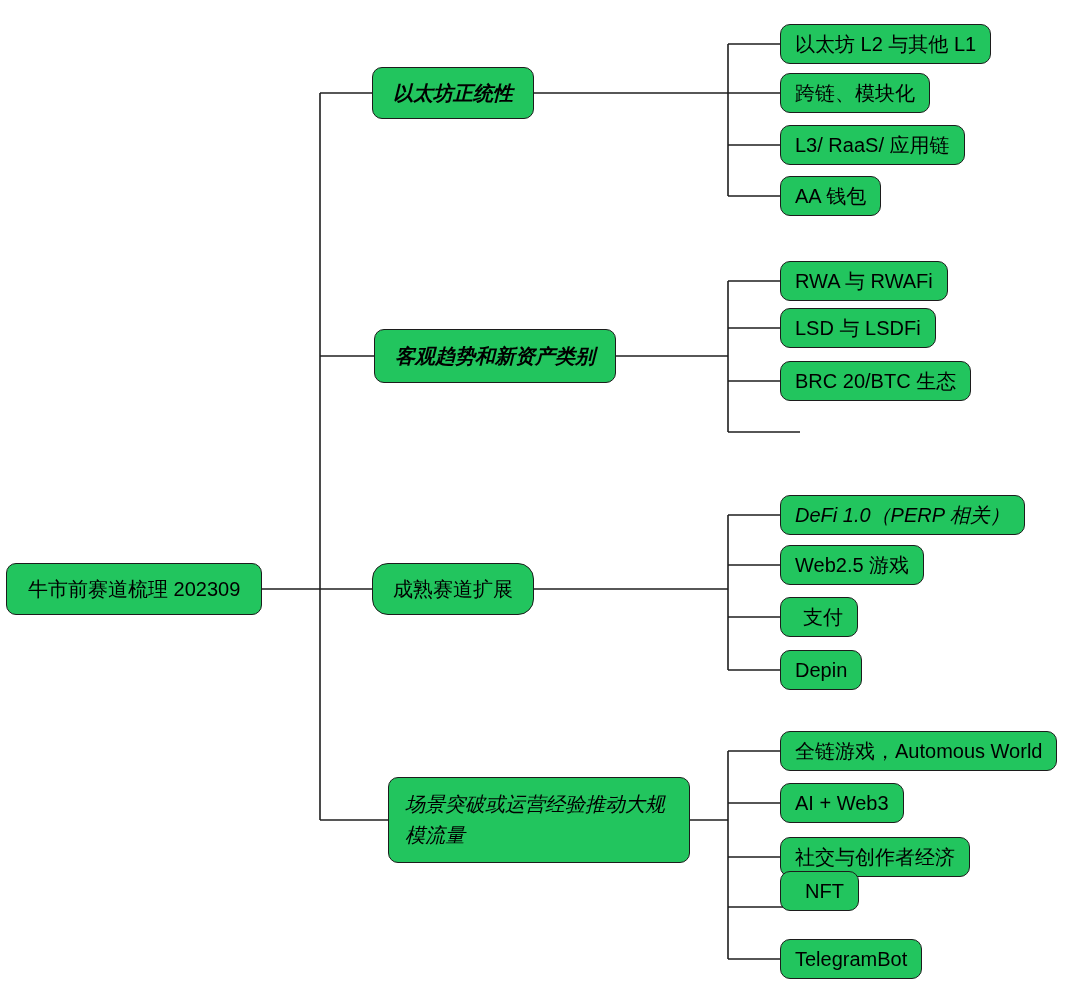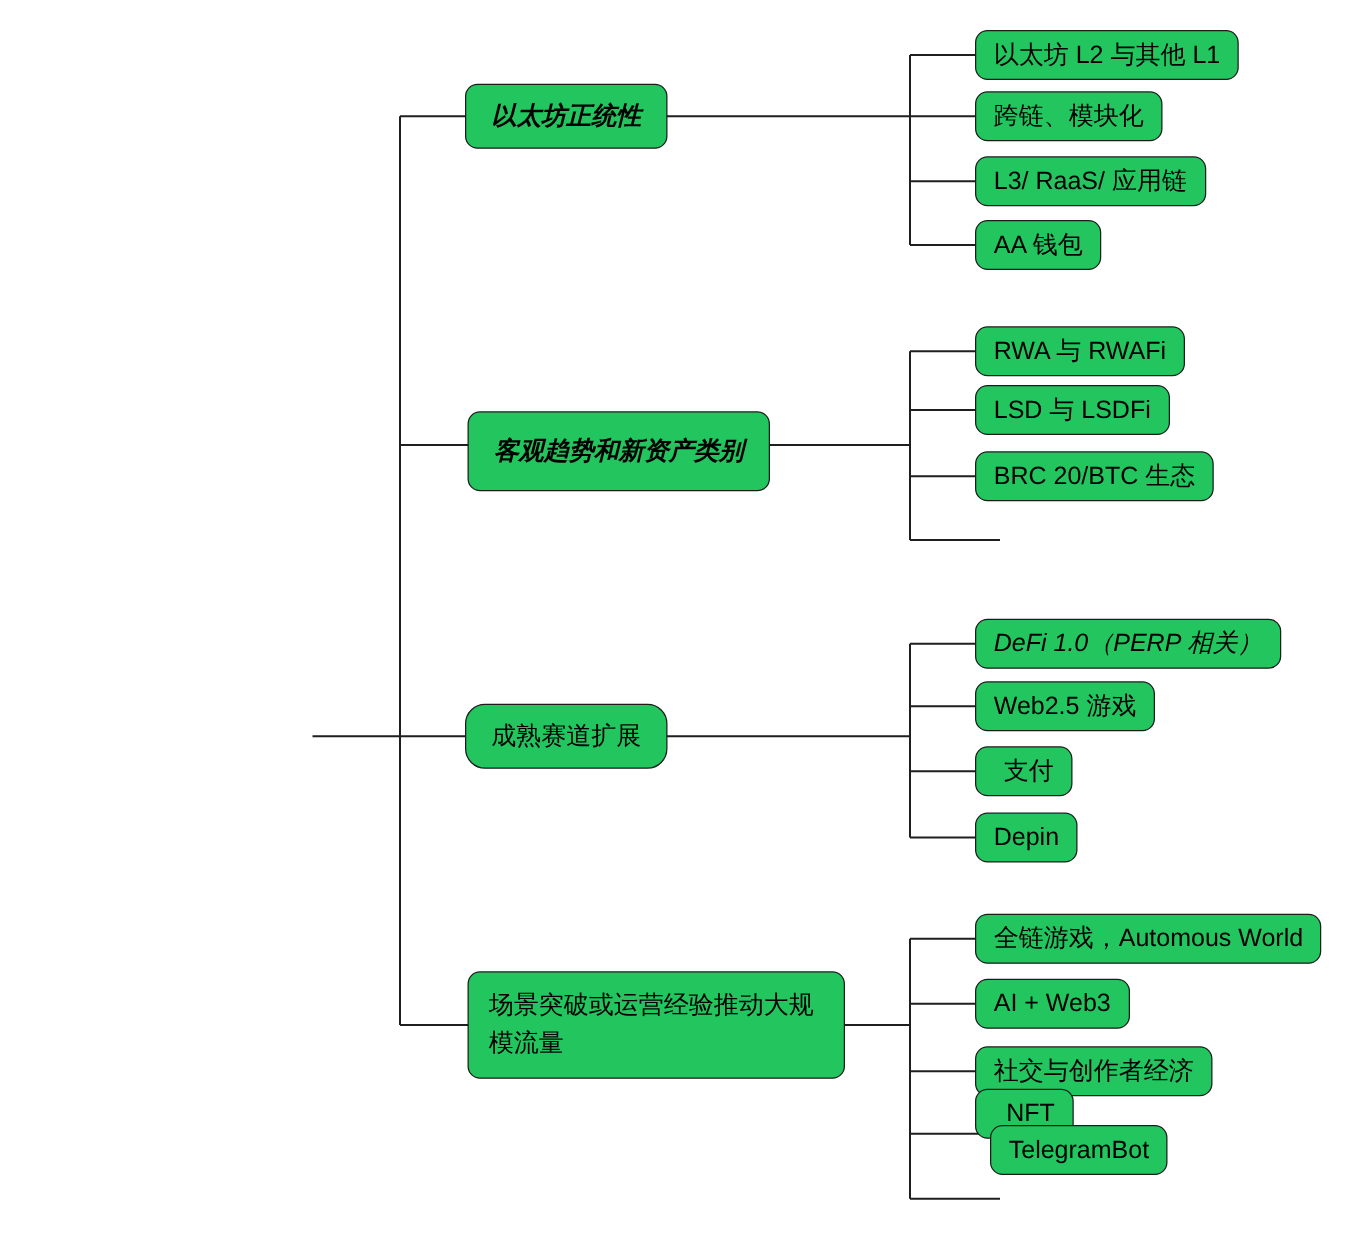--- a/index.html
+++ b/index.html
@@ -43,21 +43,21 @@
   }
   .node.branch {
     height: 52px;
     padding: 0 20px;
   }
   .node.bold {
     font-weight: 700;
     font-style: italic;
   }
   .node.branch.tall {
-    height: 64px;
+    height: 54px;
   }
   .node.branch.multiline {
     width: 302px;
     height: 86px;
     padding: 8px 16px;
     white-space: normal;
     text-align: left;
     justify-content: flex-start;
     line-height: 1.55;
     font-size: 20px;
@@ -82,39 +82,40 @@
 
     <path d="M728,44 V196 M728,44 H800 M728,93 H800 M728,145 H800 M728,196 H800"></path>
 
     <path d="M728,281 V432 M728,281 H800 M728,328 H800 M728,381 H800 M728,432 H800"></path>
 
     <path d="M728,515 V670 M728,515 H800 M728,565 H800 M728,617 H800 M728,670 H800"></path>
 
     <path d="M728,751 V959 M728,751 H800 M728,803 H800 M728,857 H800 M728,907 H800 M728,959 H800"></path>
   </svg>
 
+  <div class="node root" style="left:6px; top:563px;">牛市前赛道梳理 202309</div>
 
   <div class="node branch bold" style="left:372px; top:67px;">以太坊正统性</div>
   <div class="node branch bold tall" style="left:374px; top:329px;">客观趋势和新资产类别</div>
   <div class="node branch" style="left:372px; top:563px;border-radius:16px;">成熟赛道扩展</div>
-  <div class="node branch multiline" style="left:374px; top:777px;">场景突破或运营经验推动大规模流量</div>
+  <div class="node branch multiline" style="left:388px; top:777px;font-style:italic;">场景突破或运营经验推动大规模流量</div>
 
   <div class="node leaf" style="left:780px; top:24px;">以太坊 L2 与其他 L1</div>
   <div class="node leaf" style="left:780px; top:73px;">跨链、模块化</div>
   <div class="node leaf" style="left:780px; top:125px;">L3/ RaaS/ 应用链</div>
   <div class="node leaf" style="left:780px; top:176px;">AA 钱包</div>
 
   <div class="node leaf" style="left:780px; top:261px;">RWA 与 RWAFi</div>
   <div class="node leaf" style="left:780px; top:308px;">LSD 与 LSDFi</div>
   <div class="node leaf" style="left:780px; top:361px;">BRC 20/BTC 生态</div>
 
   <div class="node leaf" style="left:780px; top:495px;font-style:italic;">DeFi 1.0（PERP 相关）</div>
   <div class="node leaf" style="left:780px; top:545px;">Web2.5 游戏</div>
   <div class="node leaf" style="left:780px; top:597px;padding-left:22px;">支付</div>
   <div class="node leaf" style="left:780px; top:650px;">Depin</div>
 
   <div class="node leaf" style="left:780px; top:731px;">全链游戏，Automous World</div>
   <div class="node leaf" style="left:780px; top:783px;">AI + Web3</div>
   <div class="node leaf" style="left:780px; top:837px;">社交与创作者经济</div>
   <div class="node leaf" style="left:780px; top:871px;padding-left:24px;">NFT</div>
-  <div class="node leaf" style="left:780px; top:900px;margin-left:12px;">TelegramBot</div>
+  <div class="node leaf" style="left:780px; top:939px;">TelegramBot</div>
 
 </div>
 
 </body></html>

